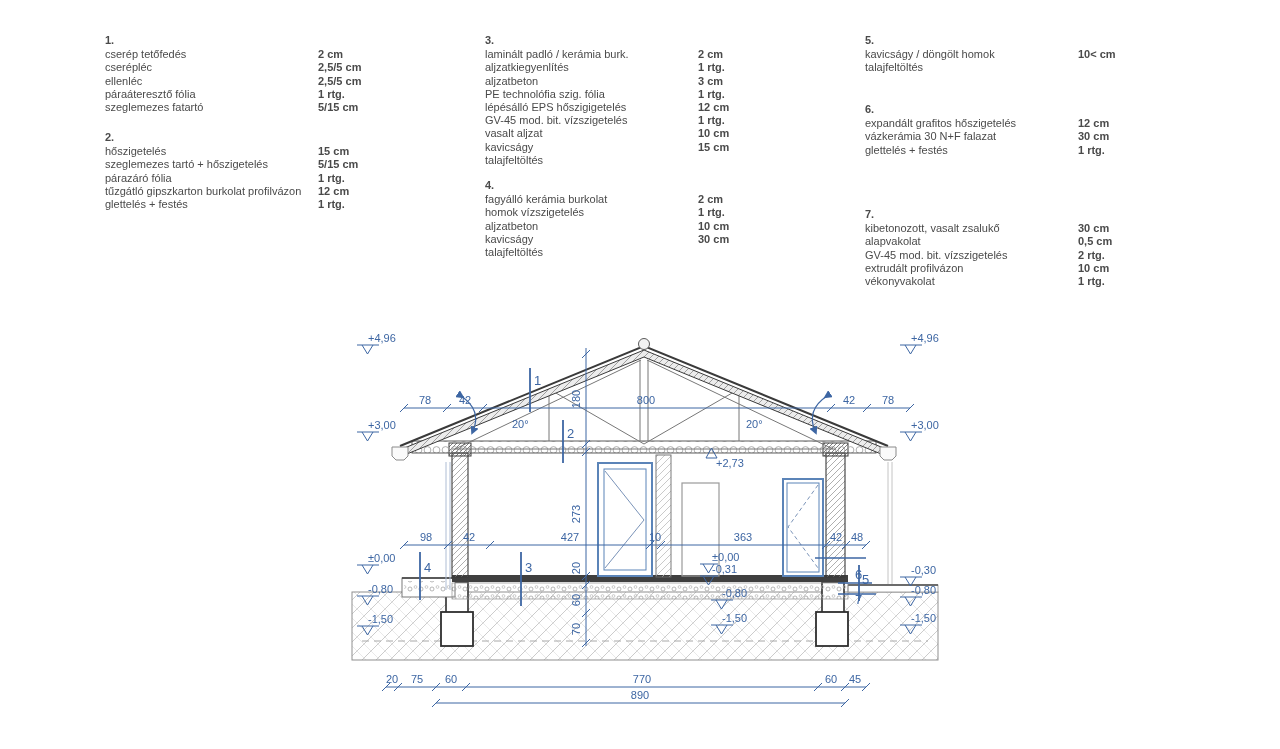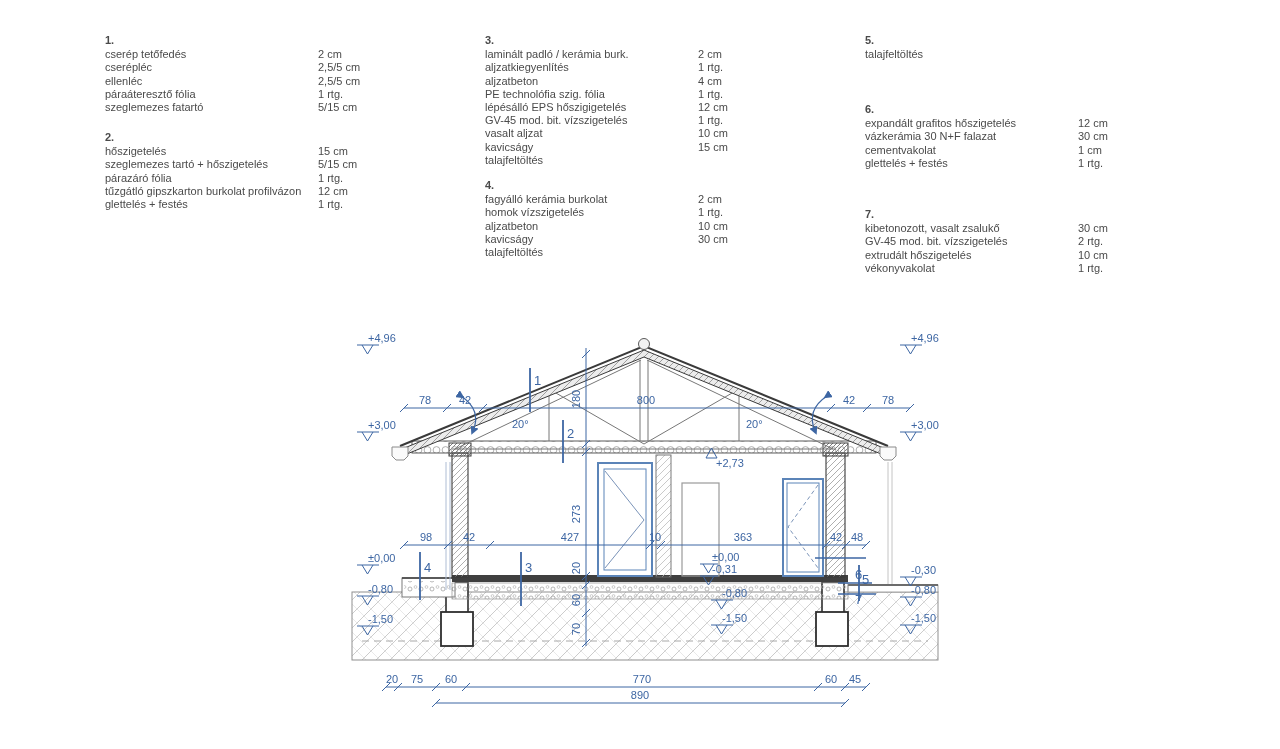--- a/index.html
+++ b/index.html
@@ -2,21 +2,21 @@
 <html><head>
 <meta charset="utf-8">
 <style>
   html,body{margin:0;padding:0;background:#ffffff;}
   .sheet{position:relative;width:1280px;height:749px;background:#ffffff;overflow:hidden;
          font-family:"Liberation Sans",sans-serif;}
   .legend-block{position:absolute;width:330px;color:#4a4a4a;font-size:11px;line-height:13.2px;}
   .bnum{font-weight:bold;margin-bottom:1px;}
   .lrow{display:flex;}
   .lbl{width:213px;flex:none;white-space:nowrap;}
-  .val{flex:none;white-space:nowrap;}
+  .val{flex:none;white-space:nowrap;font-weight:bold;}
   svg{position:absolute;left:0;top:0;}
   svg text{font-family:"Liberation Sans",sans-serif;}
   .dt{font-size:11px;fill:#3d66a3;text-anchor:middle;}
   .lt{font-size:11px;fill:#3d66a3;text-anchor:start;}
   .le{font-size:11px;fill:#3d66a3;text-anchor:end;}
   .ct{font-size:13px;fill:#3d66a3;text-anchor:start;}
   .bluestroke{stroke:#3d66a3;stroke-width:1;fill:none;}
 </style>
 </head>
 <body>
@@ -76,21 +76,21 @@
     <div class="lrow">
         <span class="lbl">laminált padló / kerámia burk.</span>
         <span class="val">2 cm</span>
       </div>
     <div class="lrow">
         <span class="lbl">aljzatkiegyenlítés</span>
         <span class="val">1 rtg.</span>
       </div>
     <div class="lrow">
         <span class="lbl">aljzatbeton</span>
-        <span class="val">4 cm</span>
+        <span class="val">3 cm</span>
       </div>
     <div class="lrow">
         <span class="lbl">PE technolófia szig. fólia</span>
         <span class="val">1 rtg.</span>
       </div>
     <div class="lrow">
         <span class="lbl">lépésálló EPS hőszigigetelés</span>
         <span class="val">12 cm</span>
       </div>
     <div class="lrow">
@@ -131,57 +131,61 @@
       </div>
     <div class="lrow">
         <span class="lbl">talajfeltöltés</span>
         <span class="val"></span>
       </div>
   </div>
 
   <div class="legend-block" style="left:865px;top:34px">
     <div class="bnum">5.</div>
     <div class="lrow">
+        <span class="lbl">kavicságy / döngölt homok</span>
+        <span class="val">10&lt; cm</span>
+      </div>
+    <div class="lrow">
         <span class="lbl">talajfeltöltés</span>
         <span class="val"></span>
       </div>
   </div>
 
   <div class="legend-block" style="left:865px;top:103px">
     <div class="bnum">6.</div>
     <div class="lrow">
         <span class="lbl">expandált grafitos hőszigetelés</span>
         <span class="val">12 cm</span>
       </div>
     <div class="lrow">
         <span class="lbl">vázkerámia 30 N+F falazat</span>
         <span class="val">30 cm</span>
       </div>
     <div class="lrow">
-        <span class="lbl">cementvakolat</span>
-        <span class="val">1 cm</span>
-      </div>
-    <div class="lrow">
         <span class="lbl">glettelés + festés</span>
         <span class="val">1 rtg.</span>
       </div>
   </div>
 
   <div class="legend-block" style="left:865px;top:208px">
     <div class="bnum">7.</div>
     <div class="lrow">
         <span class="lbl">kibetonozott, vasalt zsalukő</span>
         <span class="val">30 cm</span>
       </div>
     <div class="lrow">
+        <span class="lbl">alapvakolat</span>
+        <span class="val">0,5 cm</span>
+      </div>
+    <div class="lrow">
         <span class="lbl">GV-45 mod. bit. vízszigetelés</span>
         <span class="val">2 rtg.</span>
       </div>
     <div class="lrow">
-        <span class="lbl">extrudált hőszigetelés</span>
+        <span class="lbl">extrudált profilvázon</span>
         <span class="val">10 cm</span>
       </div>
     <div class="lrow">
         <span class="lbl">vékonyvakolat</span>
         <span class="val">1 rtg.</span>
       </div>
   </div>
 
   <svg width="1280" height="749" viewBox="0 0 1280 749">
     <defs>

